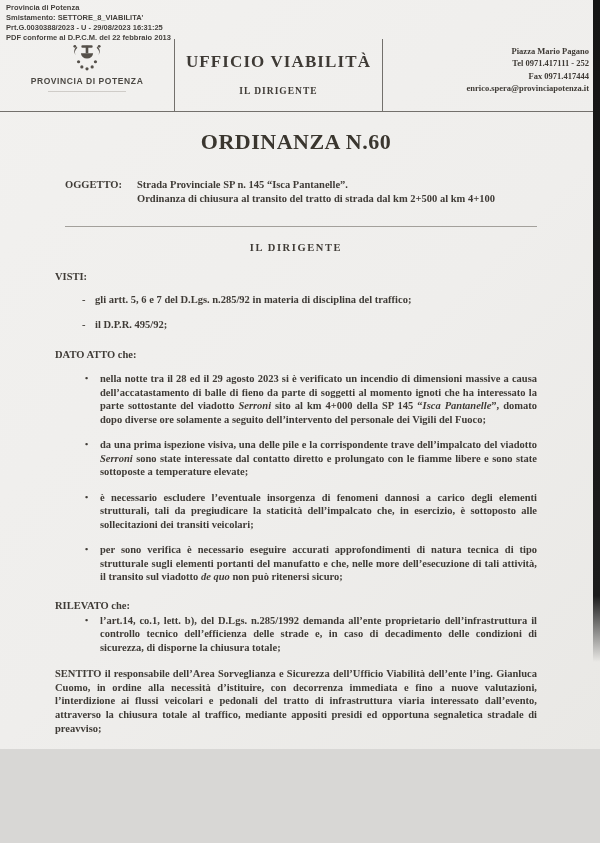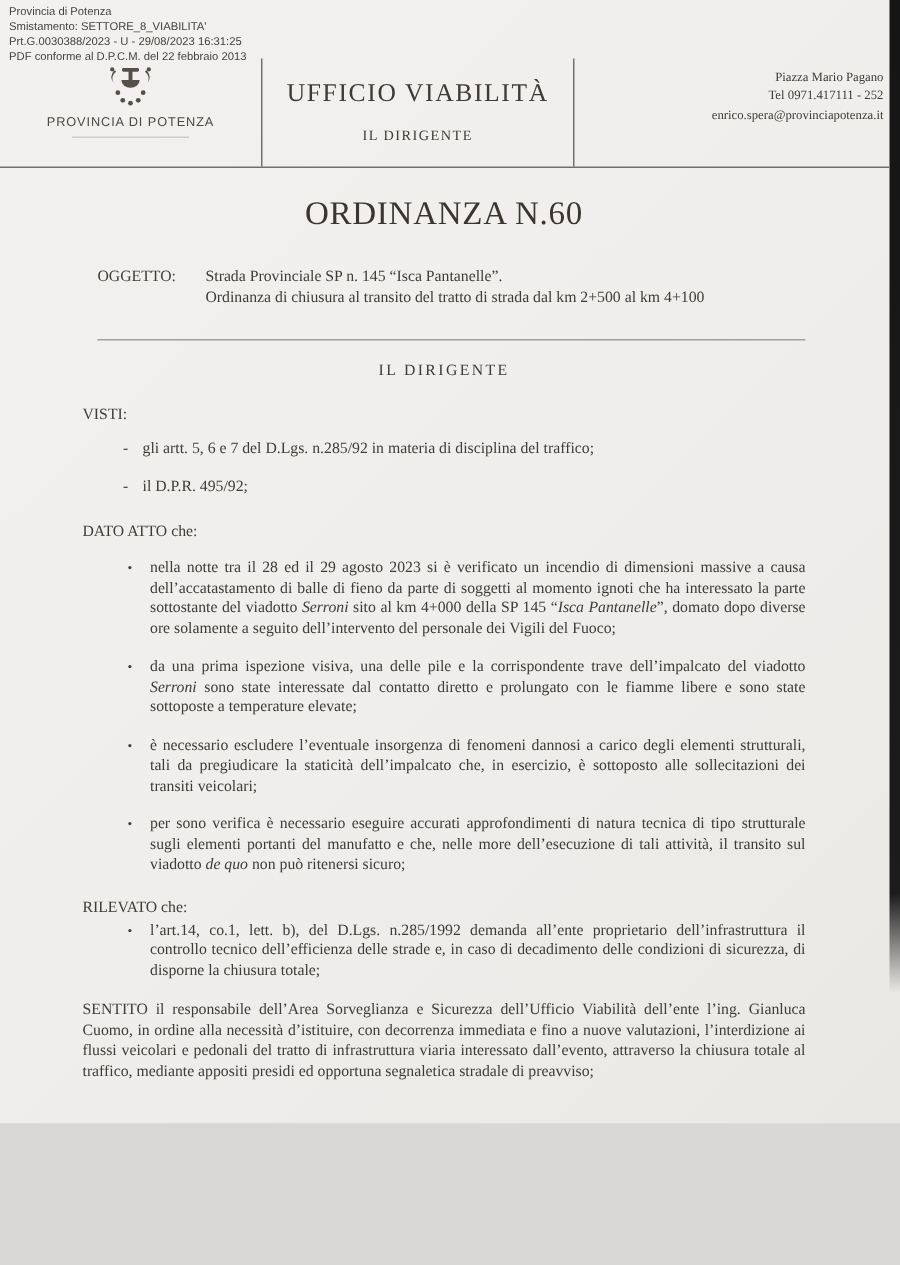--- a/index.html
+++ b/index.html
@@ -1,19 +1,19 @@
 <!DOCTYPE html>
 <html lang="it"><head>
 <meta charset="utf-8">
 <style>
   html,body{margin:0;padding:0;background:#d8d7d5;}
   .page{
     position:relative;width:600px;height:749px;overflow:hidden;
     background:linear-gradient(135deg,#f2f1ef 0%,#efeeec 55%,#e9e8e5 100%);
-    font-family:"Liberation Serif","DejaVu Serif",serif;color:#3f3b36;
+    font-family:"Liberation Serif","DejaVu Serif",serif;color:#3f3b36;font-weight:bold;
   }
   .scan-strip{position:absolute;right:0;top:0;width:7px;height:662px;
     background:linear-gradient(to bottom,#151515 0%,#1c1c1c 90%,rgba(28,28,28,0) 100%);}
   .meta{position:absolute;top:3px;left:6px;
     font-family:"Liberation Sans","DejaVu Sans",sans-serif;
     font-size:7.5px;line-height:1.32;color:#45423e;}
   .header{position:absolute;top:39px;left:0;width:593px;height:73px;display:flex;
     border-bottom:1px solid #73706c;box-sizing:border-box;}
   .h-cell1{width:175px;border-right:1px solid #73706c;box-sizing:border-box;
     display:flex;flex-direction:column;align-items:center;padding-top:4px;}
@@ -83,20 +83,21 @@
       <div class="orgname">PROVINCIA DI POTENZA</div>
       <div class="org-underline"></div>
     </div>
     <div class="h-cell2">
       <div class="office">UFFICIO VIABILITÀ</div>
       <div class="role">IL DIRIGENTE</div>
     </div>
     <div class="h-cell3">
       <div>Piazza Mario Pagano</div>
       <div>Tel 0971.417111 - 252</div>
+      <div>Fax 0971.417444</div>
       <div>enrico.spera@provinciapotenza.it</div>
     </div>
   </div>
 
   <div class="body">
 
     <div class="doc-title">ORDINANZA N.60</div>
 
     <div class="subject">
       <div class="subject-label">OGGETTO:</div>

